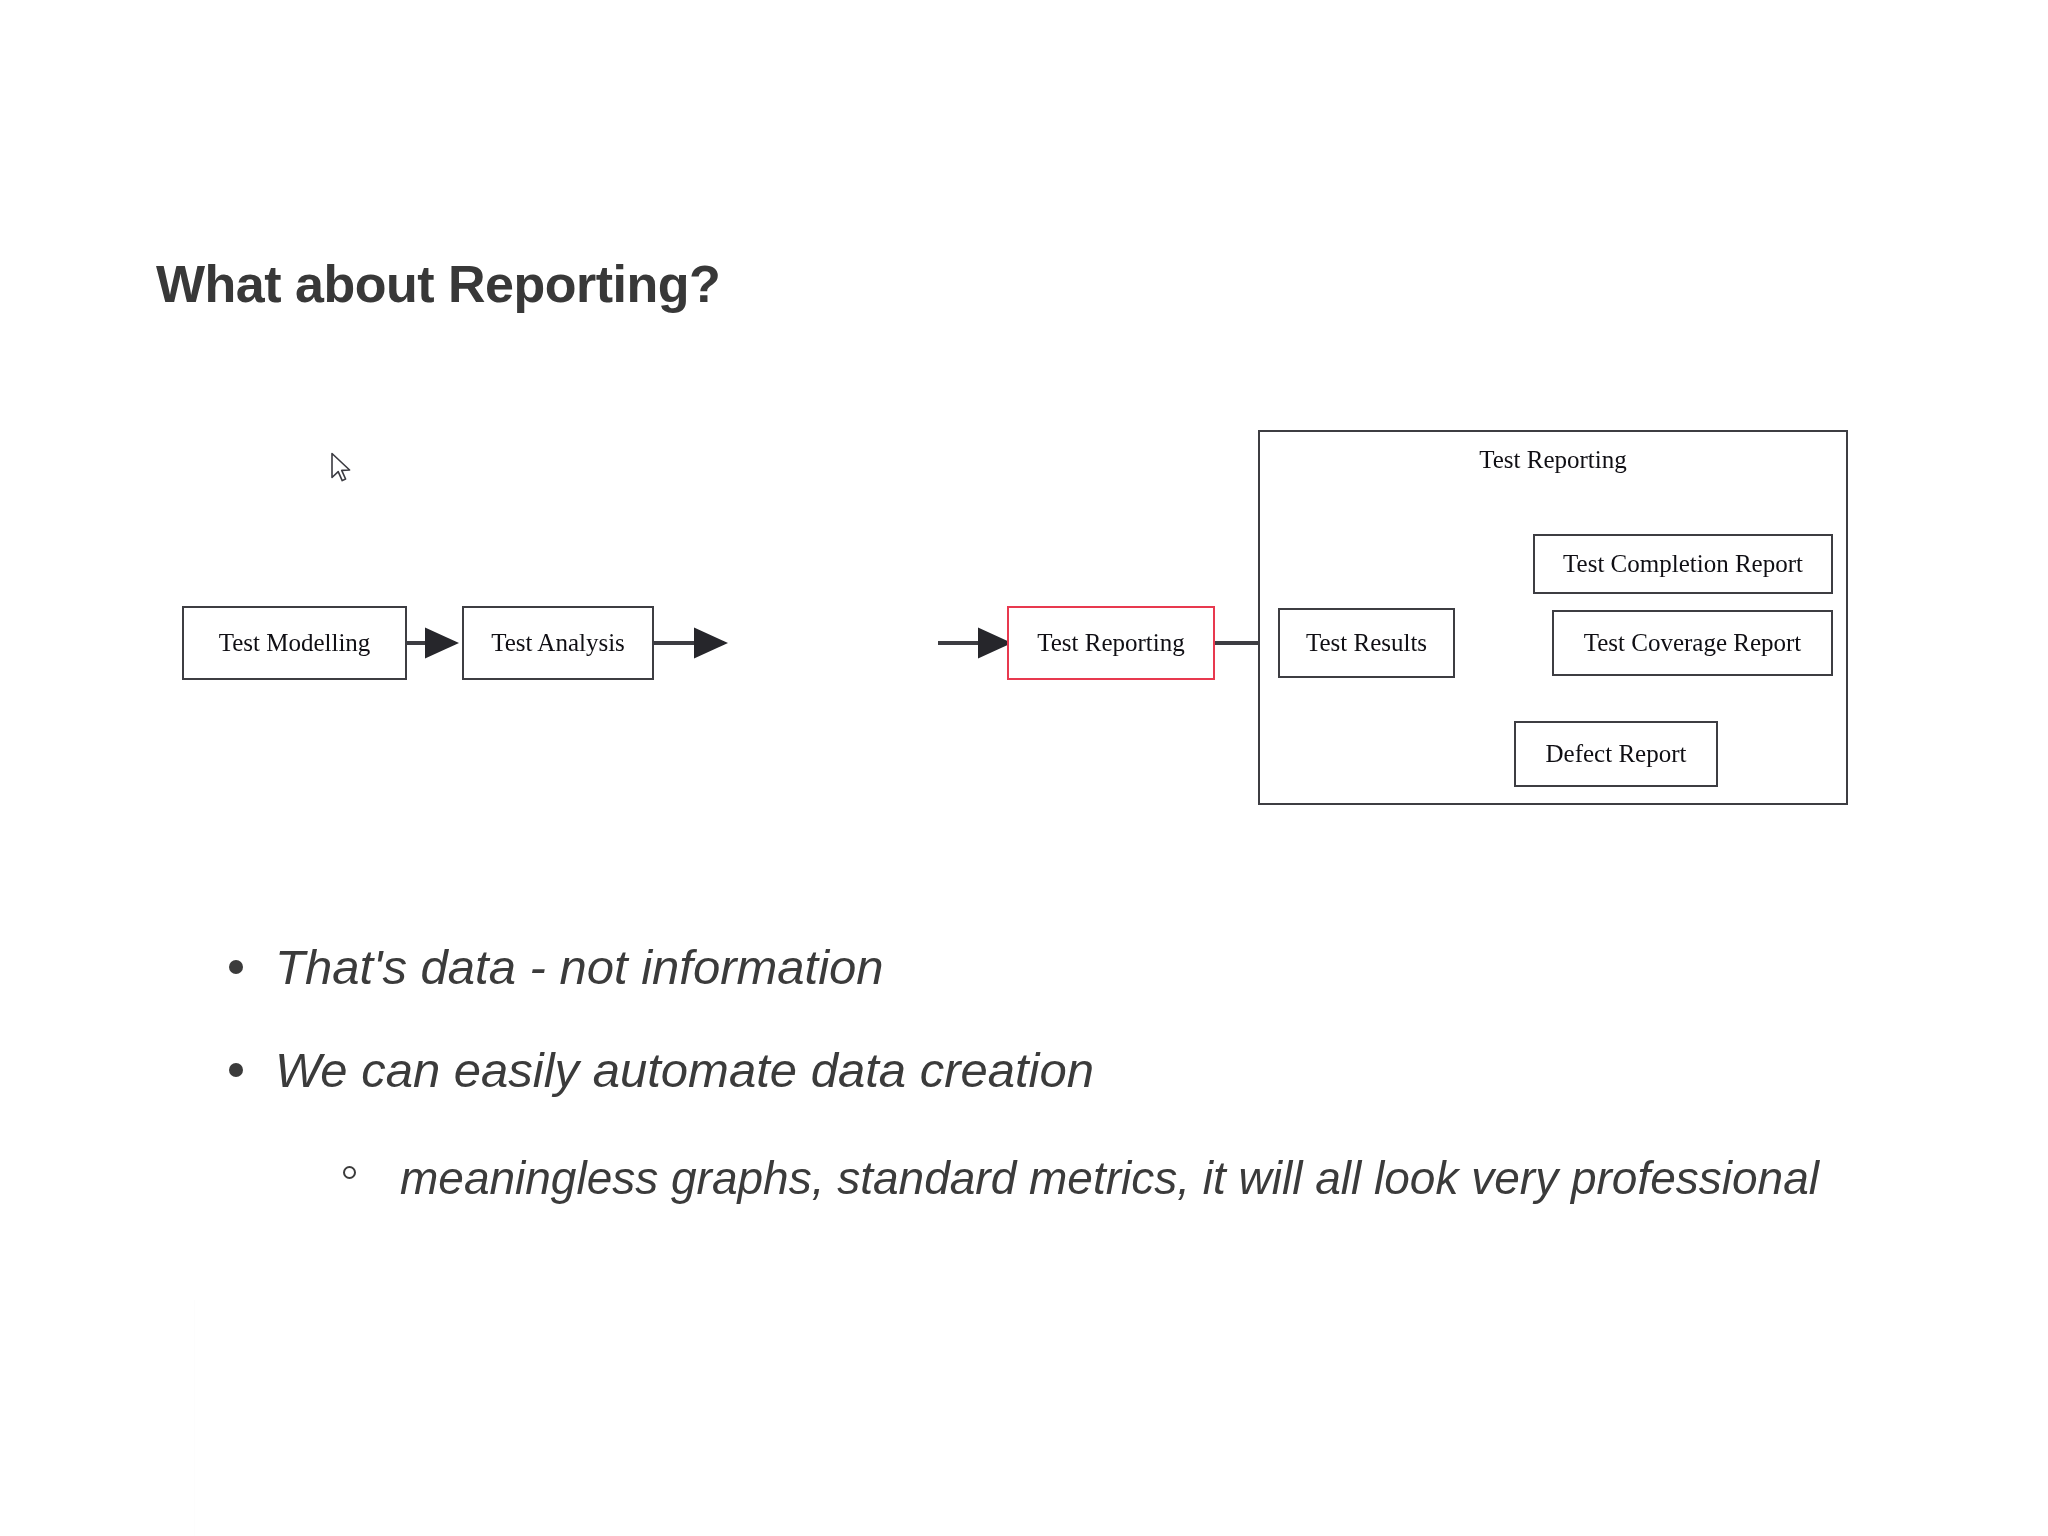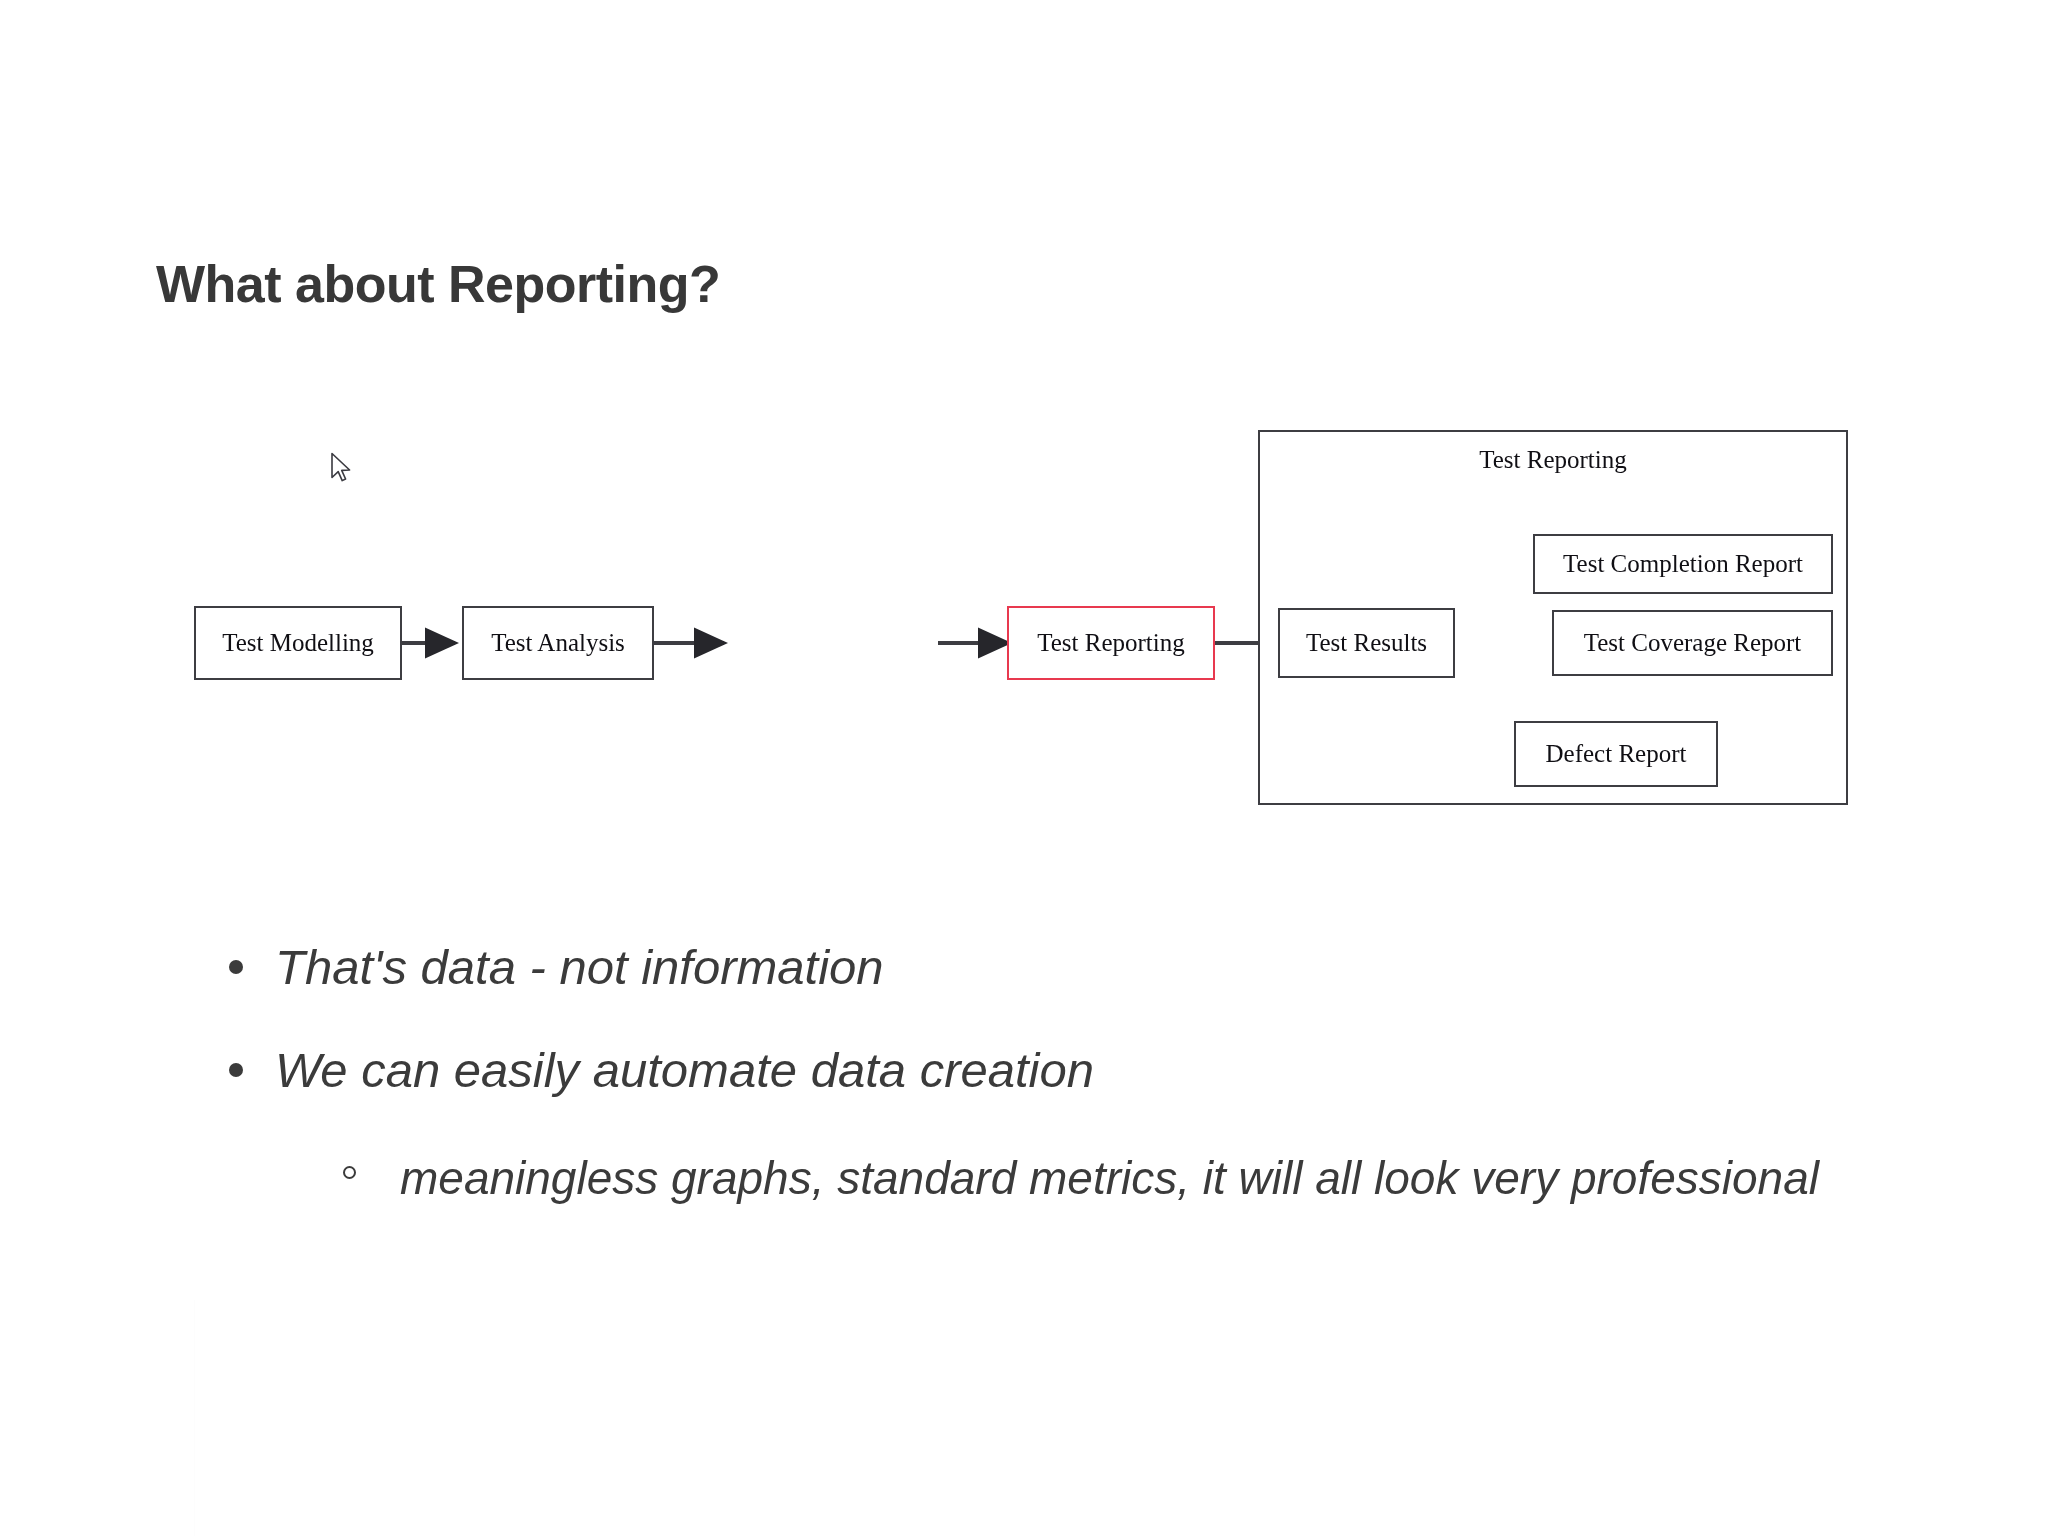--- a/index.html
+++ b/index.html
@@ -114,21 +114,21 @@
       <line x1="654" y1="643" x2="724" y2="643" stroke="#3d3d42" stroke-width="4" marker-end="url(#ar)"></line>
       <line x1="938" y1="643" x2="1008" y2="643" stroke="#3d3d42" stroke-width="4" marker-end="url(#ar)"></line>
 
       <line x1="1215" y1="643" x2="1258" y2="643" stroke="#3d3d42" stroke-width="4"></line>
 
       <line x1="1455" y1="620" x2="1555" y2="574" stroke="#26262b" stroke-width="4" marker-end="url(#ar)"></line>
       <line x1="1455" y1="643" x2="1548" y2="643" stroke="#26262b" stroke-width="4" marker-end="url(#ar)"></line>
       <line x1="1455" y1="668" x2="1585" y2="722" stroke="#26262b" stroke-width="4" marker-end="url(#ar)"></line>
     </svg>
 
-    <div class="dbox" style="left:194px;top:606px;width:208px;height:74px;">
+    <div class="dbox" style="left:182px;top:606px;width:225px;height:74px;">
       <span>Test Modelling</span>
     </div>
     <div class="dbox" style="left:462px;top:606px;width:192px;height:74px;">
       <span>Test Analysis</span>
     </div>
     <div class="dbox red" style="left:1007px;top:606px;width:208px;height:74px;">
       <span>Test Reporting</span>
     </div>
 
     <div class="group-box" style="left:1258px;top:430px;width:590px;height:375px;"></div>

